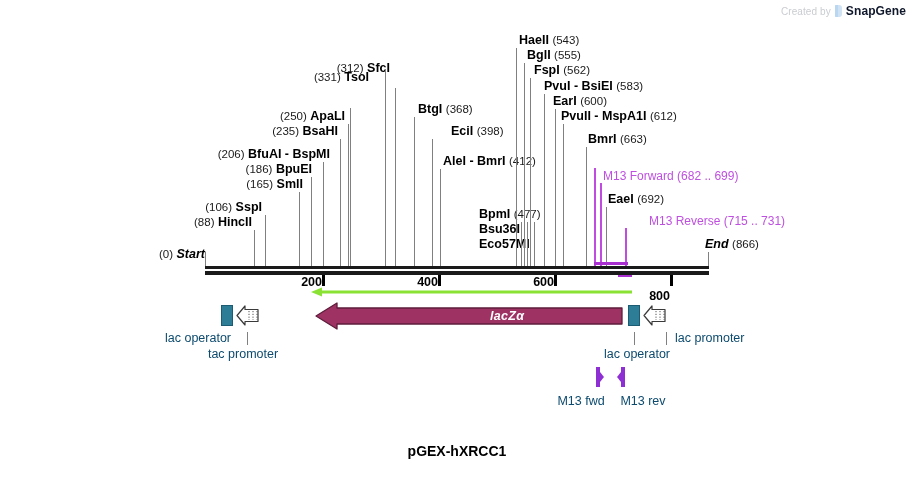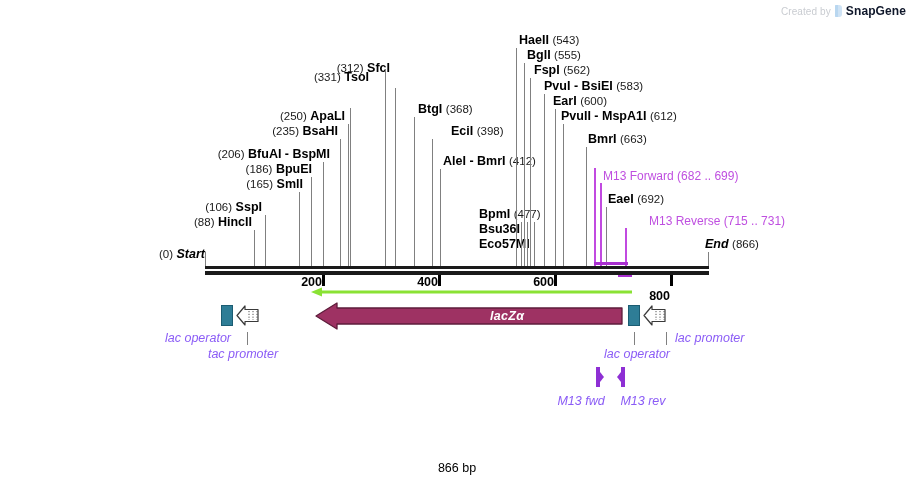--- a/index.html
+++ b/index.html
@@ -126,23 +126,22 @@
     font-weight: bold;
     font-style: italic;
     font-size: 12.5px;
     letter-spacing: 0.3px;
   }
   .green-arrow { position: absolute; }
   .m13-arrow { position: absolute; }
   .ftext {
     position: absolute;
     font-size: 12.5px;
-    color: #8b5cf6;
+    color: #0c4a6e;
     white-space: nowrap;
-    font-style: italic;
   }
   .ftext.ctr { transform: translateX(-50%); }
   .fconn {
     position: absolute;
     width: 1px;
     background: #808080;
   }
   
   #title {
     position: absolute;
@@ -380,15 +379,15 @@
     <polygon points="2,1 10,11 2,21" fill="#8e2fd4"></polygon>
     <rect x="2" y="1" width="4" height="20" fill="#8e2fd4"></rect>
   </svg>
   <svg class="m13-arrow" style="left:615px; top:366px;" width="12" height="22">
     <polygon points="10,1 2,11 10,21" fill="#8e2fd4"></polygon>
     <rect x="6" y="1" width="4" height="20" fill="#8e2fd4"></rect>
   </svg>
   <div class="ftext ctr" style="left:581px; top:394px;">M13 fwd</div>
   <div class="ftext ctr" style="left:643px; top:394px;">M13 rev</div>
 
-  <div id="subtitle" style="top:461px;">866 bp</div>
+  <div id="title" style="top:443px;">pGEX-hXRCC1</div>
 
 </div>
 
 </body></html>

